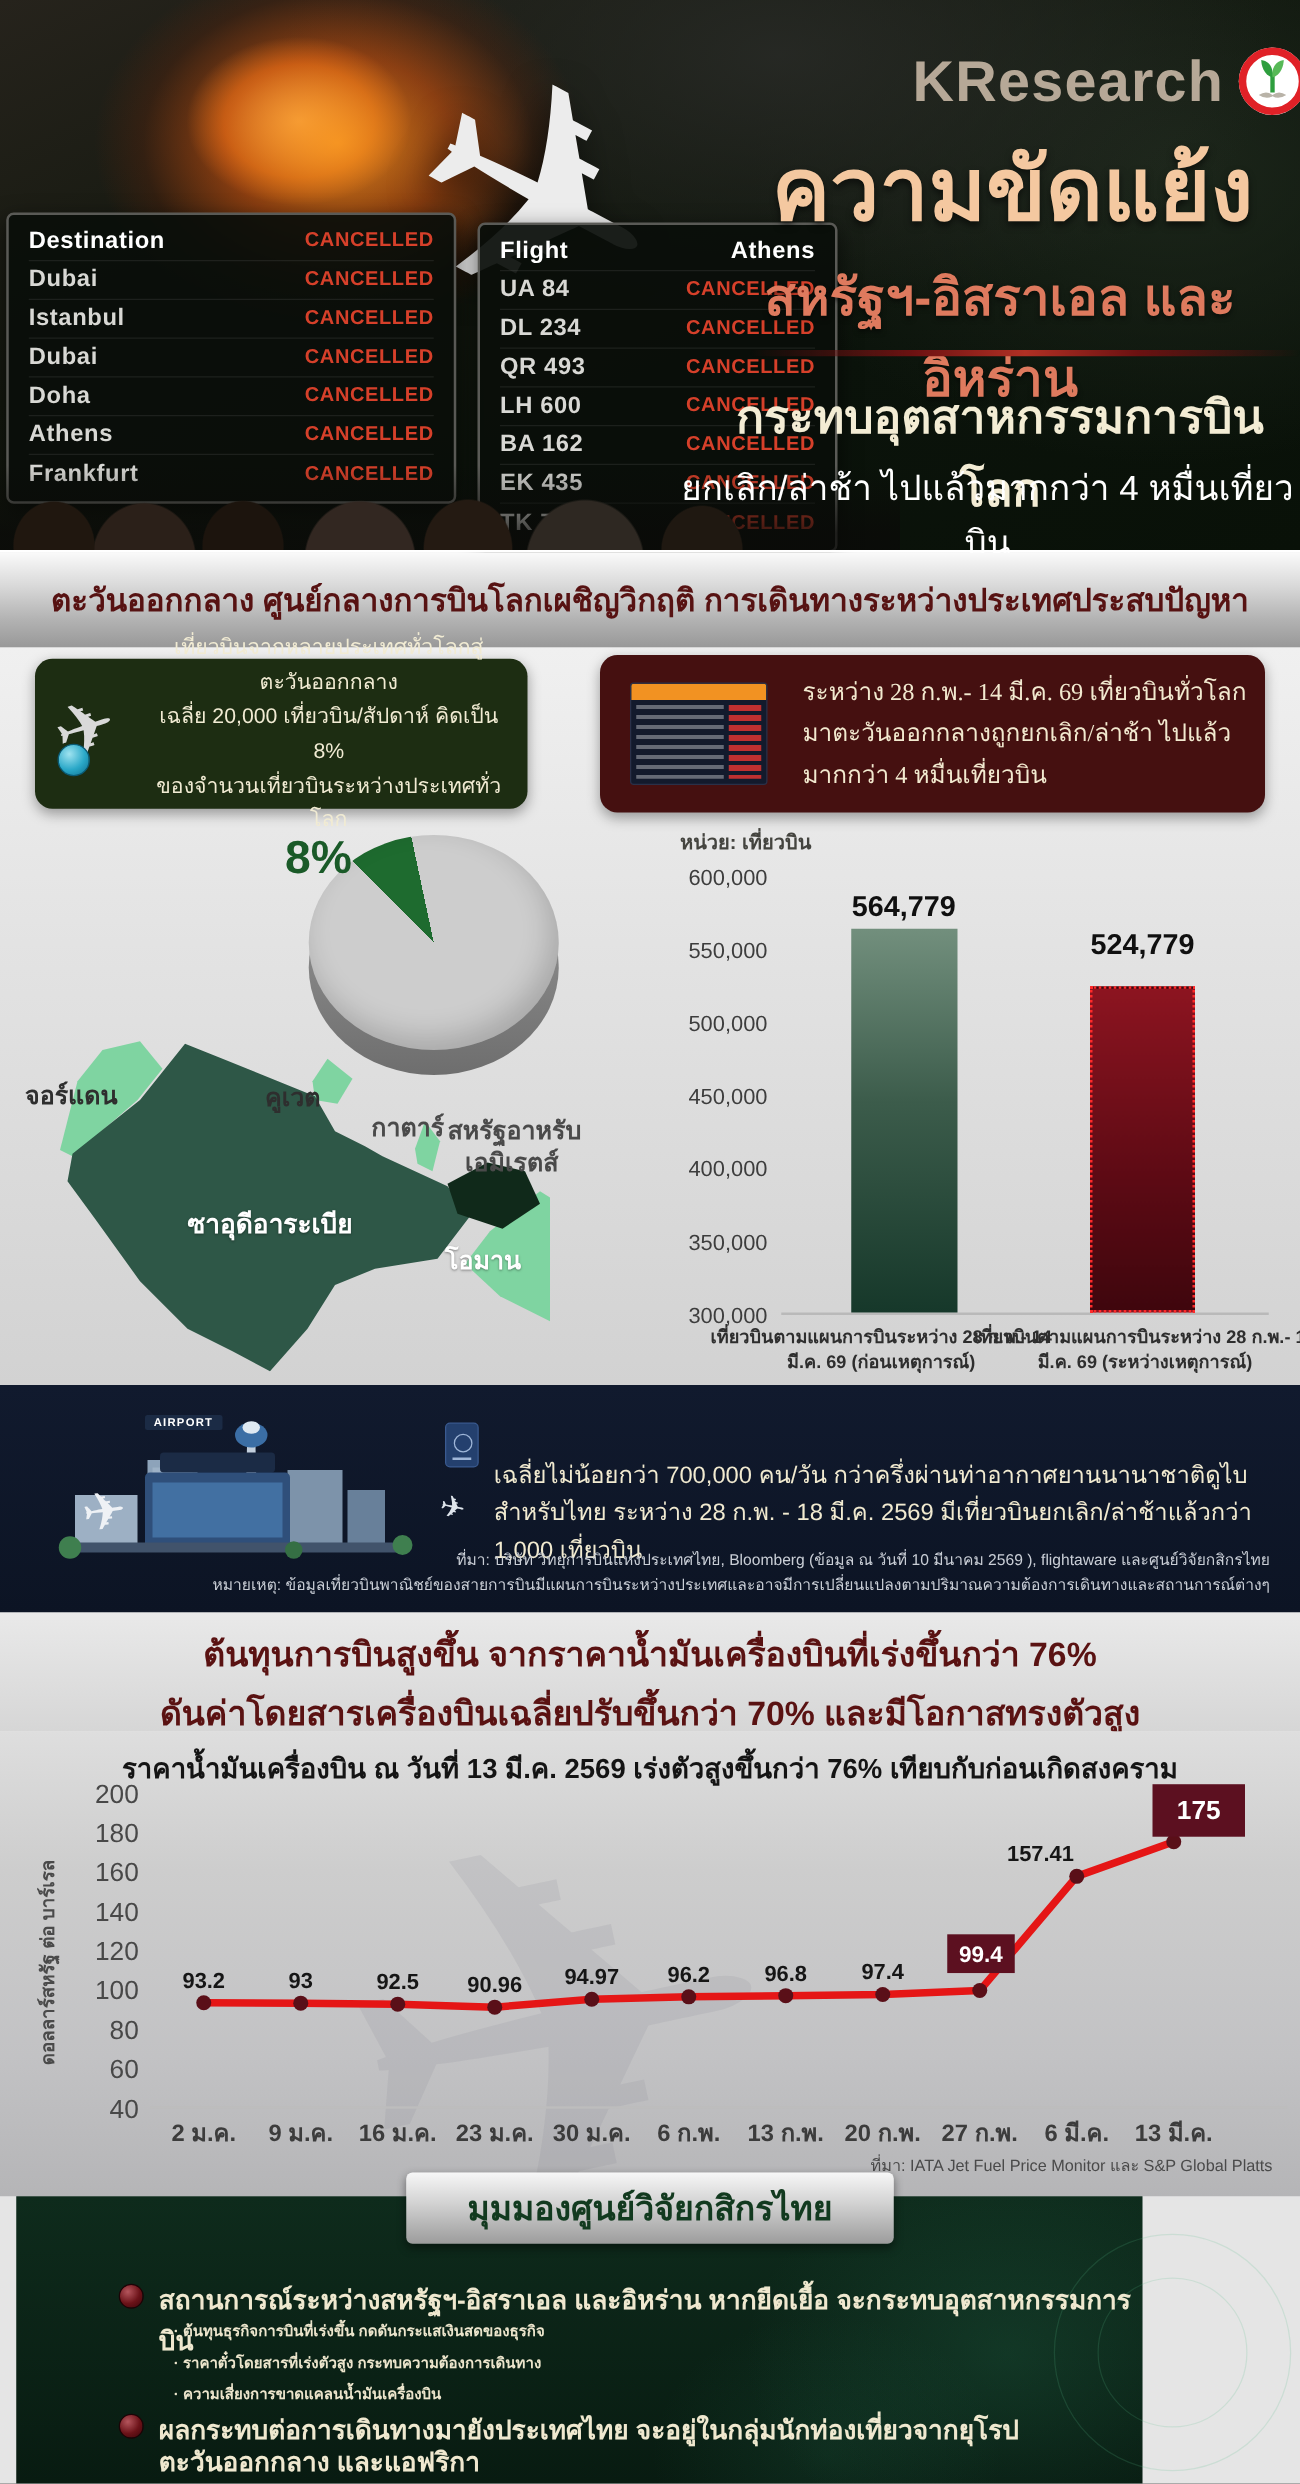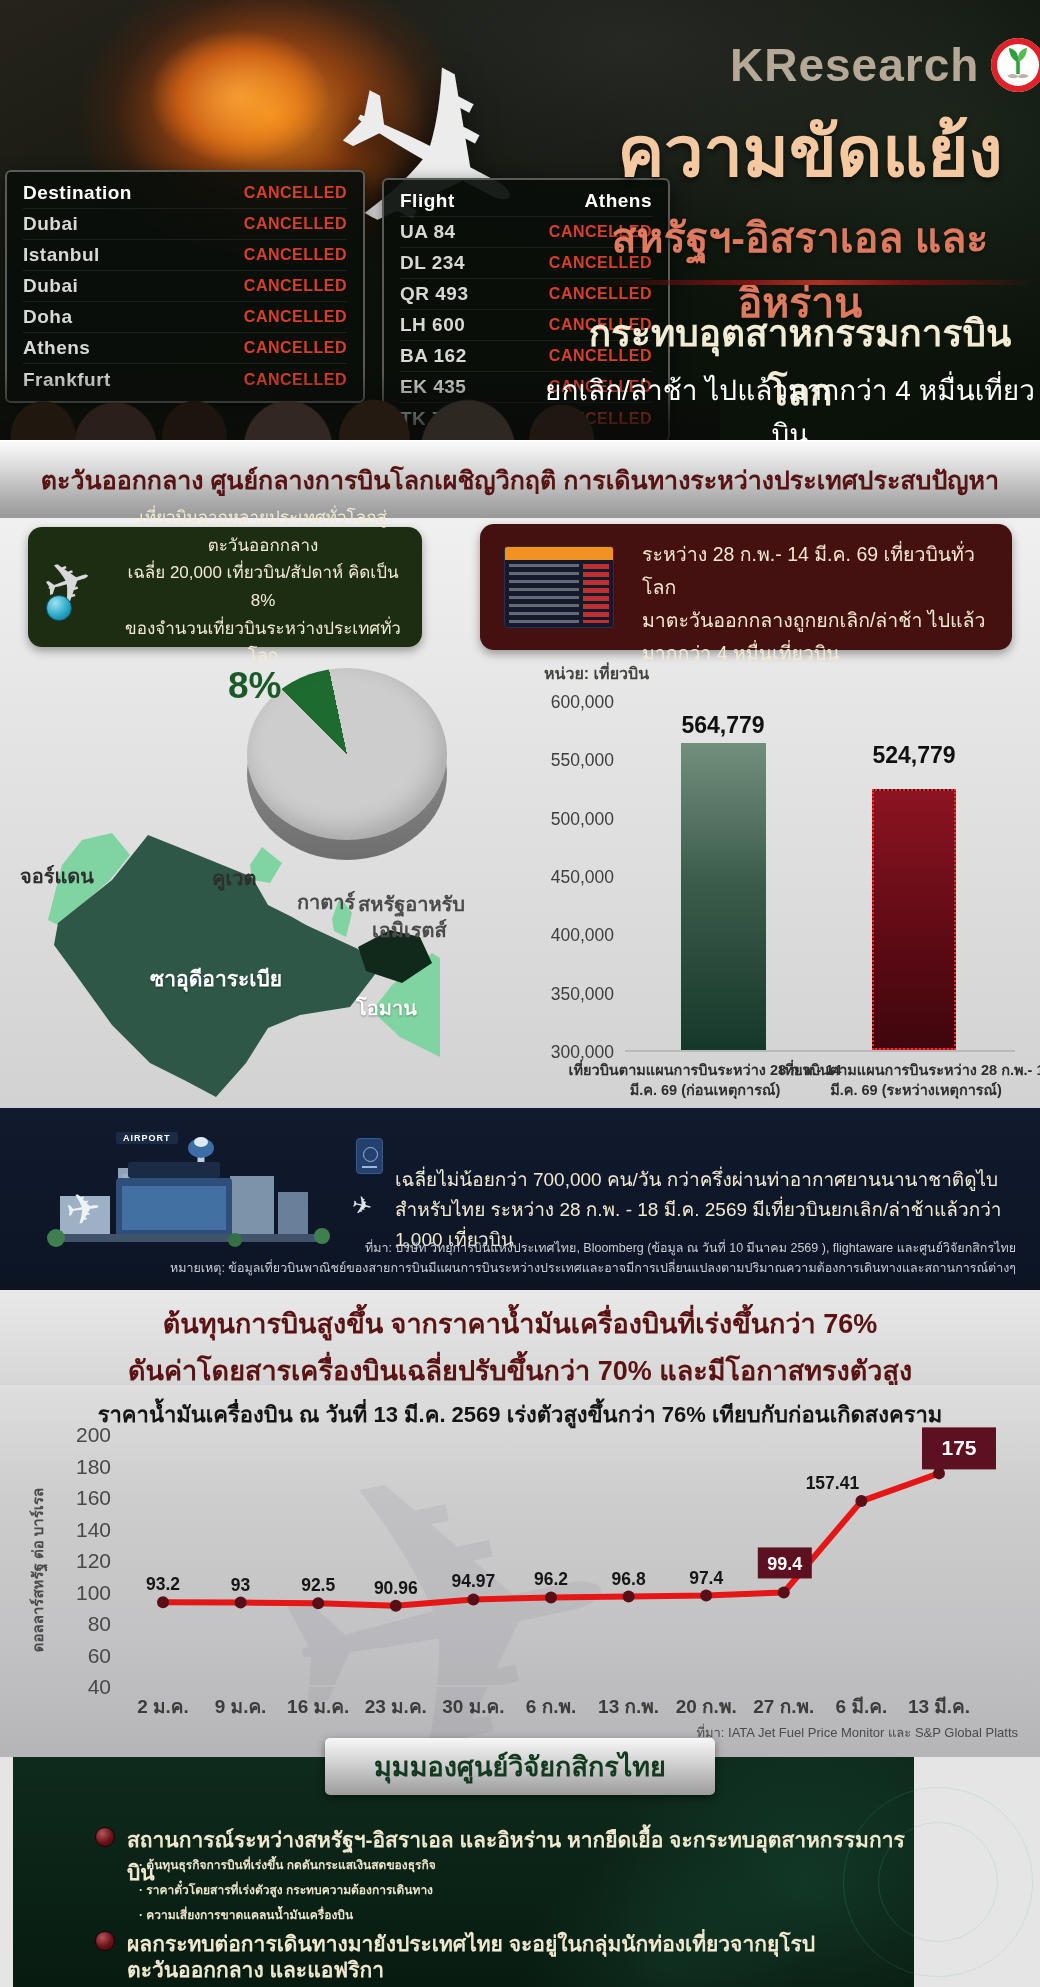--- a/index.html
+++ b/index.html
@@ -59,21 +59,21 @@
   #content { left:0; top:518px; width:1040px; height:590px;
     background:linear-gradient(180deg, #f0f0f0 0%, #e3e3e3 40%, #d2d2d2 100%); }
   #green-box { left:28px; top:9px; width:394px; height:120px; background:#1d2d12; border-radius:14px;
     box-shadow:0 4px 10px rgba(0,0,0,.35); display:flex; align-items:center; padding:10px 14px 10px 10px; }
   #green-box .txt { flex:1; text-align:center; font-size:17px; line-height:1.62; color:#f1ebd3; font-weight:500; }
   #plane-globe { width:80px; height:80px; position:relative; flex:0 0 80px; }
   #plane-globe .pg-plane { position:absolute; left:6px; top:2px; font-size:58px; color:#d9d9d9; transform:rotate(-18deg); }
   #plane-globe .pg-globe { position:absolute; left:8px; bottom:6px; width:26px; height:26px; border-radius:50%;
     background:radial-gradient(circle at 35% 30%, #9fe3f0 0%, #2aa8c8 55%, #0d6d8c 100%); border:1px solid #0a5a74; }
   #red-box { left:480px; top:6px; width:532px; height:126px; background:#451010; border-radius:14px;
-    box-shadow:0 4px 10px rgba(0,0,0,.35); }
+    box-shadow:0 4px 10px rgba(0,0,0,.35);font-family:Liberation Serif, serif; }
   #red-box .txt { position:absolute; left:162px; top:14px; width:360px; font-size:19.5px; line-height:1.7; color:#f2e9cf; font-weight:500; }
   #mini-board { position:absolute; left:24px; top:22px; width:110px; height:82px; background:#131a2c; border-radius:3px;
     border:1px solid #2a3048; overflow:hidden; }
   #mini-board .mb-head { height:13px; background:#f29222; }
   #mini-board .mb-rows { position:absolute; left:4px; top:17px; width:70px; bottom:4px;
     background:repeating-linear-gradient(180deg, rgba(255,255,255,.35) 0 3px, transparent 3px 8px); }
   #mini-board .mb-status { position:absolute; right:4px; top:17px; width:26px; bottom:4px;
     background:repeating-linear-gradient(180deg, #c03030 0 5px, #131a2c 5px 8px); }
 
   #pie-wrap { left:247px; top:150px; width:205px; height:200px; }

